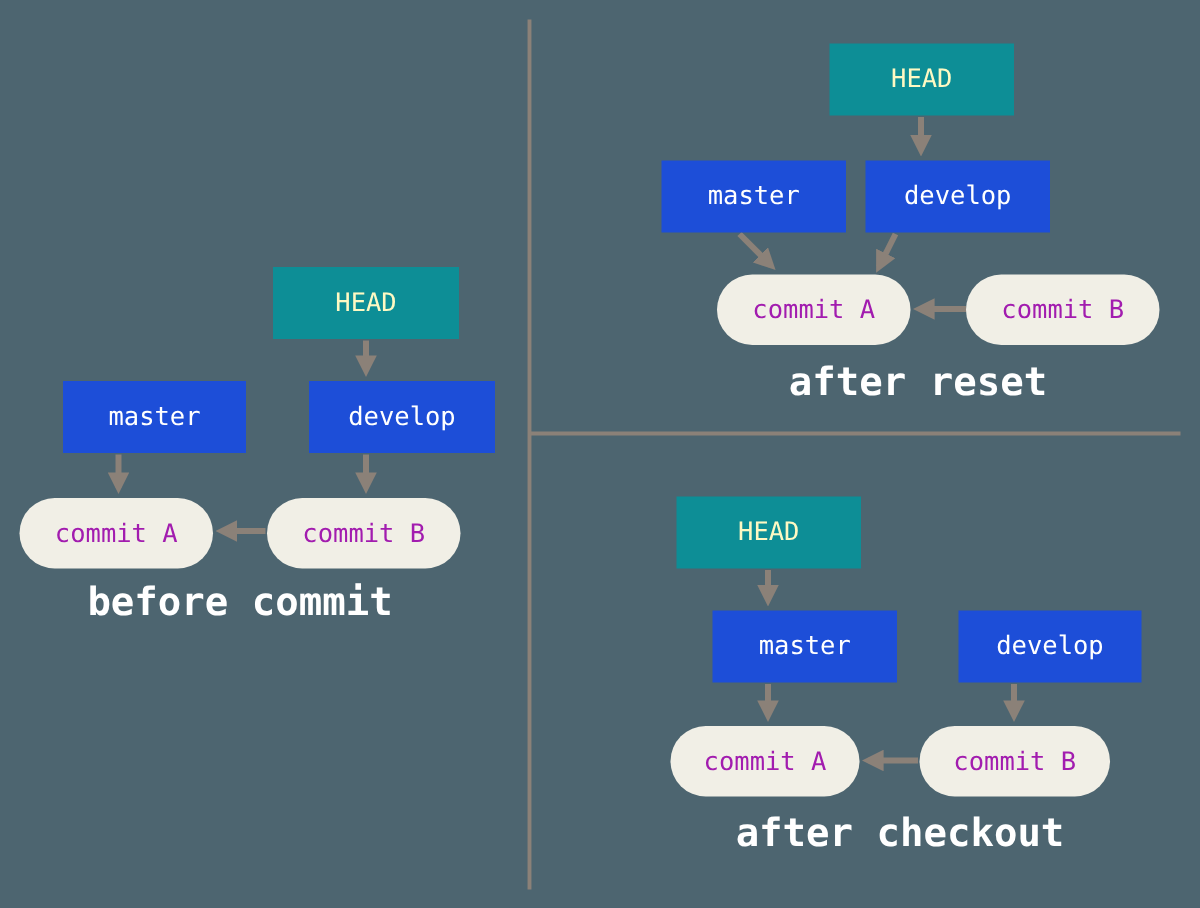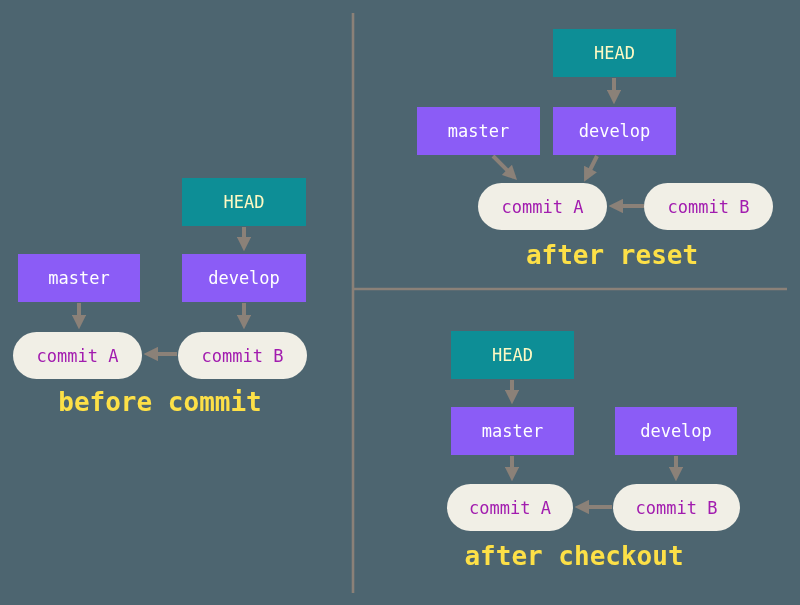--- a/index.html
+++ b/index.html
@@ -7,25 +7,25 @@
     position:relative; width:800px; height:605px;
     background:#4d6570; overflow:hidden;
     font-family:"DejaVu Sans Mono","Liberation Mono",monospace;
   }
   .layer { position:absolute; left:0; top:0; }
   .box {
     position:absolute; display:flex; align-items:center; justify-content:center;
     font-size:17px; z-index:2; box-sizing:border-box;
   }
   .head-box   { background:#0d8e96; color:#fef9c3; }
-  .branch-box { background:#8b5cf6; color:#ffffff; }
+  .branch-box { background:#1d4ed8; color:#ffffff;margin-left:24px; }
   .commit-pill{ background:#f1efe6; color:#a21caf; border-radius:24px; }
   .caption {
     position:absolute; z-index:2; font-weight:bold; font-size:26px; line-height:26px;
-    color:#fde047; text-align:center;
+    color:#ffffff; text-align:center;
   }
   .arrow   { stroke:#8b8178; stroke-width:4; }
   .divider { stroke:#8b8178; stroke-width:2.6; }
 </style>
 </head>
 <body>
 
 <div class="canvas">
 
   <svg class="layer" width="800" height="605" viewBox="0 0 800 605">
@@ -71,16 +71,16 @@
     <div class="box commit-pill" style="left:644px; top:183px; width:129px; height:47px">commit B</div>
     <div class="caption" style="left:492px; top:242px; width:240px">after reset</div>
   </div>
 
   <div>
     <div class="box head-box" style="left:451px; top:331px; width:123px; height:48px">HEAD</div>
     <div class="box branch-box" style="left:451px; top:407px; width:123px; height:48px">master</div>
     <div class="box branch-box" style="left:615px; top:407px; width:122px; height:48px">develop</div>
     <div class="box commit-pill" style="left:447px; top:484px; width:126px; height:47px">commit A</div>
     <div class="box commit-pill" style="left:613px; top:484px; width:127px; height:47px">commit B</div>
-    <div class="caption" style="left:454px; top:543px; width:240px">after checkout</div>
+    <div class="caption" style="left:480px; top:543px; width:240px">after checkout</div>
   </div>
 
 </div>
 
 </body></html>

